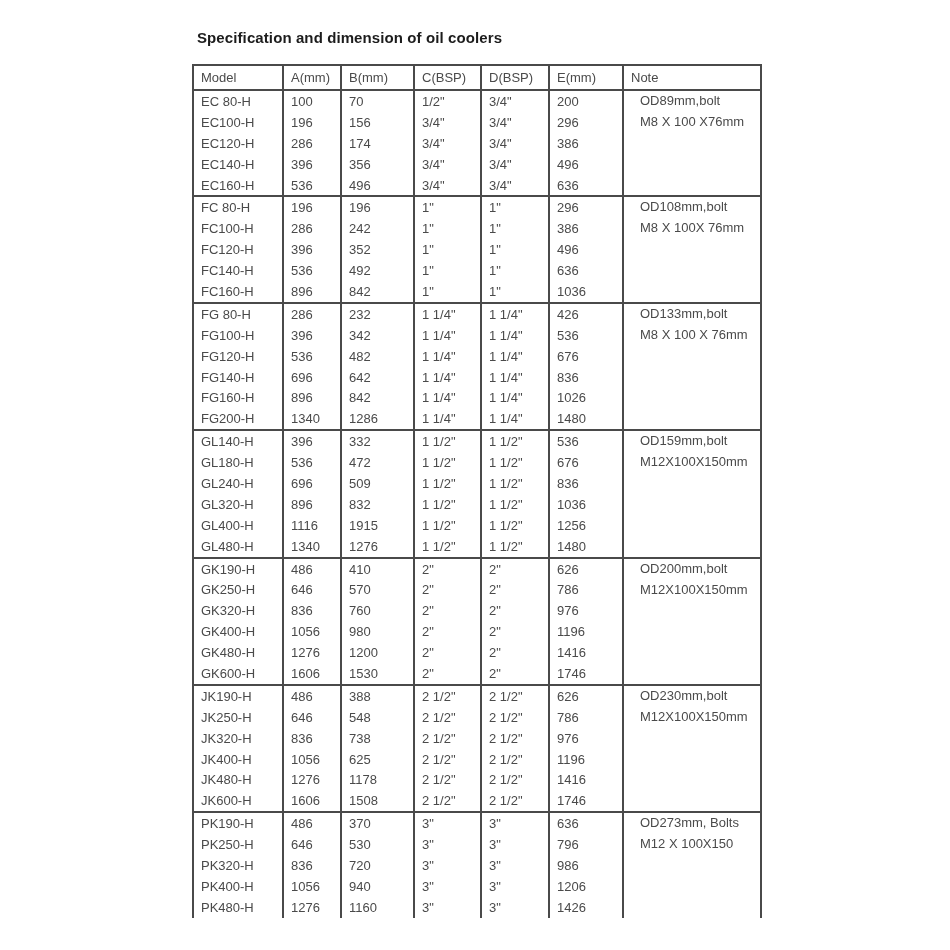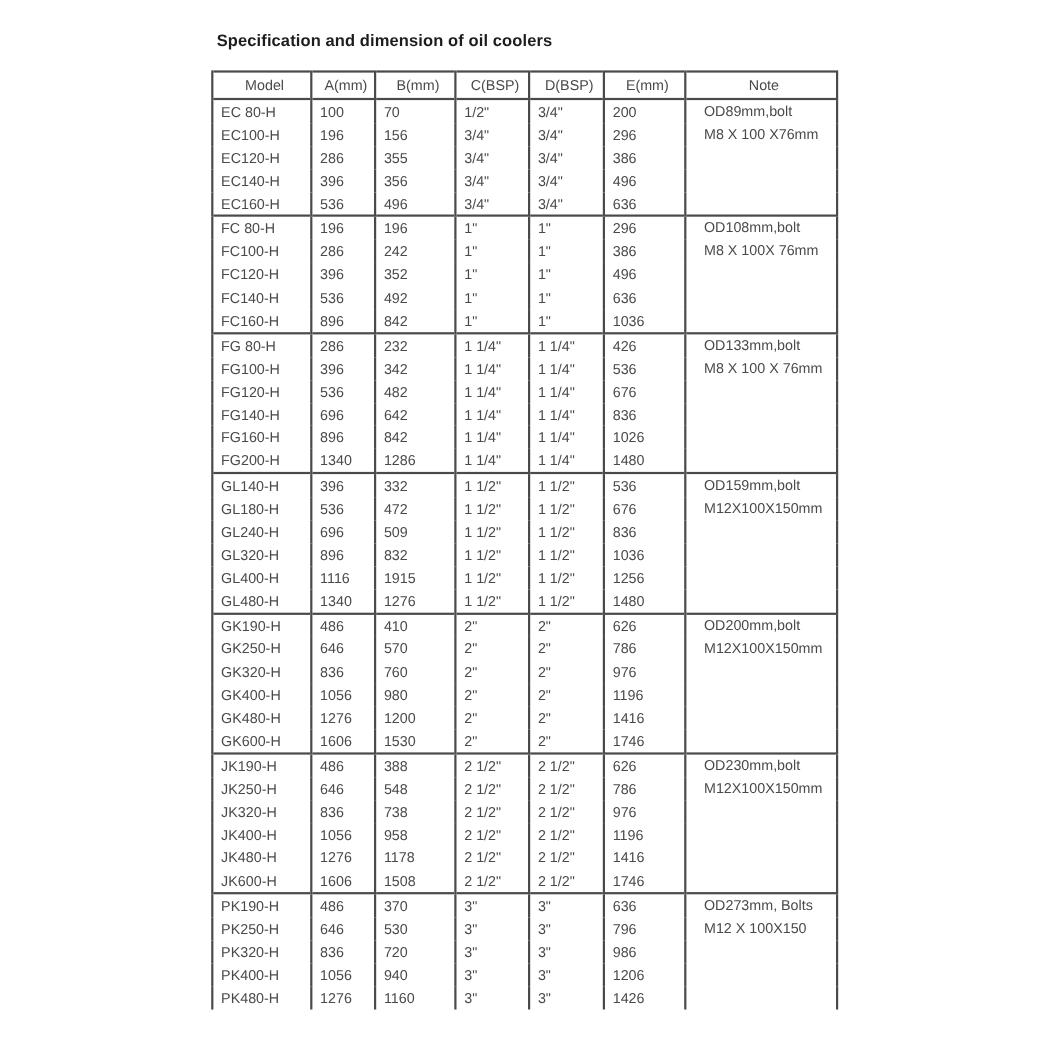--- a/index.html
+++ b/index.html
@@ -46,21 +46,20 @@
     border-bottom: none;
     padding: 0 2px 0 7px;
     text-align: left;
     font-weight: normal;
     white-space: nowrap;
     overflow: hidden;
   }
   table.spec-table thead th {
     height: 23px;
     vertical-align: middle;
-    text-align: center;
   }
   table.spec-table tbody td {
     height: 20.9px;
     vertical-align: middle;
   }
   table.spec-table td.note-cell {
     vertical-align: top;
     padding-left: 16px;
   }
   table.spec-table td.note-cell div {
@@ -112,21 +111,21 @@
           <td>EC100-H</td>
           <td>196</td>
           <td>156</td>
           <td>3/4"</td>
           <td>3/4"</td>
           <td>296</td>
         </tr>
         <tr>
           <td>EC120-H</td>
           <td>286</td>
-          <td>355</td>
+          <td>174</td>
           <td>3/4"</td>
           <td>3/4"</td>
           <td>386</td>
         </tr>
         <tr>
           <td>EC140-H</td>
           <td>396</td>
           <td>356</td>
           <td>3/4"</td>
           <td>3/4"</td>
@@ -374,21 +373,21 @@
           <td>JK320-H</td>
           <td>836</td>
           <td>738</td>
           <td>2 1/2"</td>
           <td>2 1/2"</td>
           <td>976</td>
         </tr>
         <tr>
           <td>JK400-H</td>
           <td>1056</td>
-          <td>958</td>
+          <td>625</td>
           <td>2 1/2"</td>
           <td>2 1/2"</td>
           <td>1196</td>
         </tr>
         <tr>
           <td>JK480-H</td>
           <td>1276</td>
           <td>1178</td>
           <td>2 1/2"</td>
           <td>2 1/2"</td>

